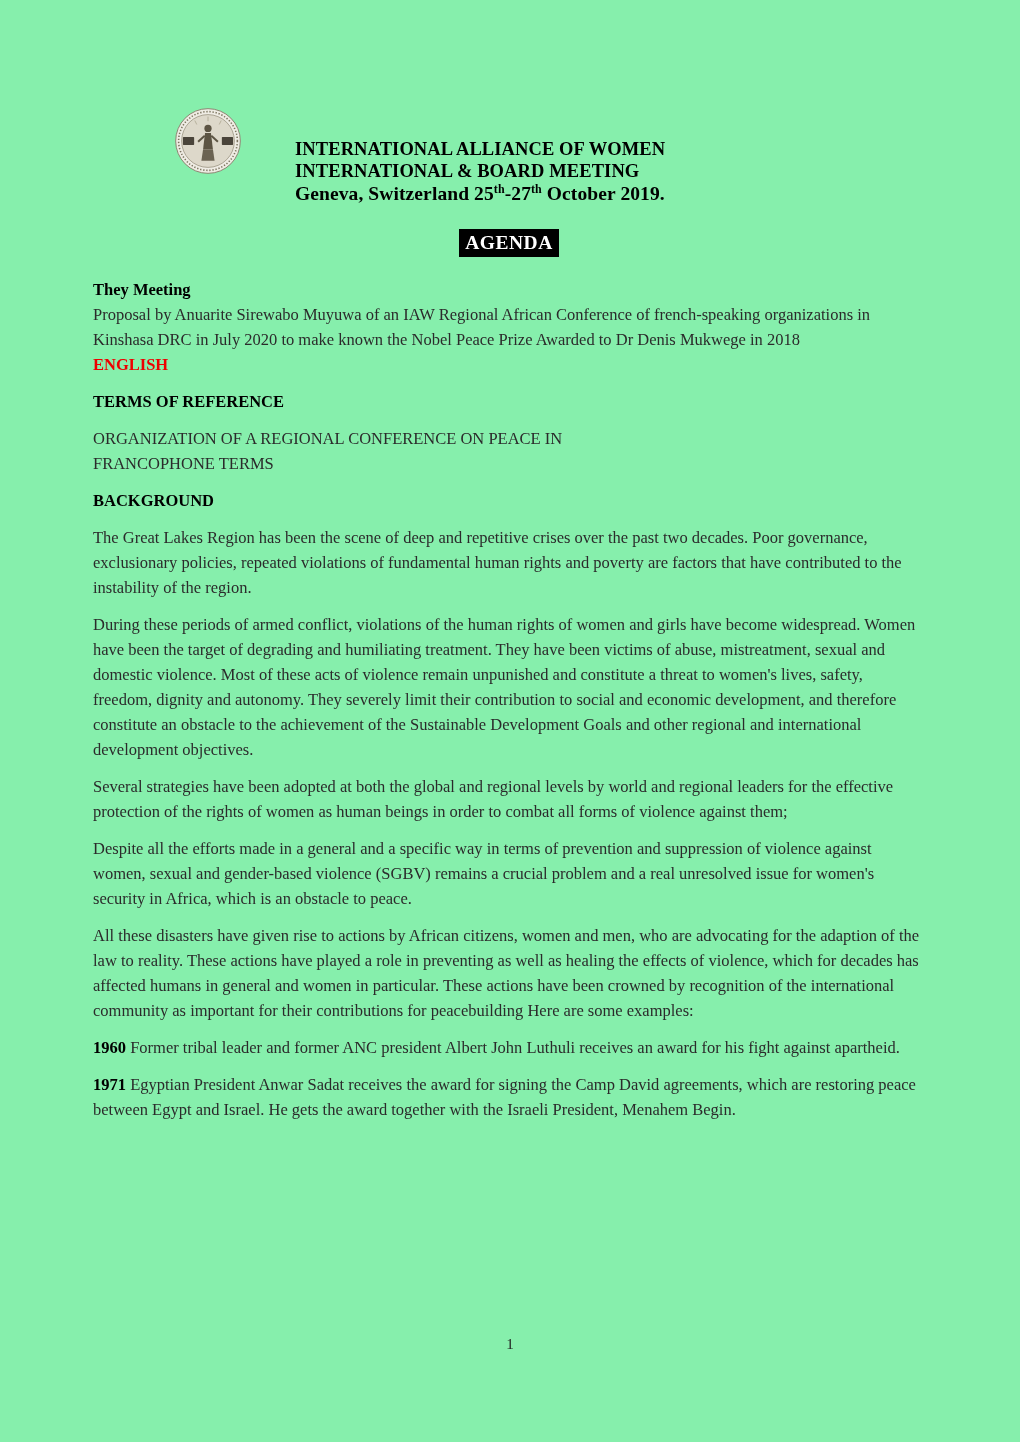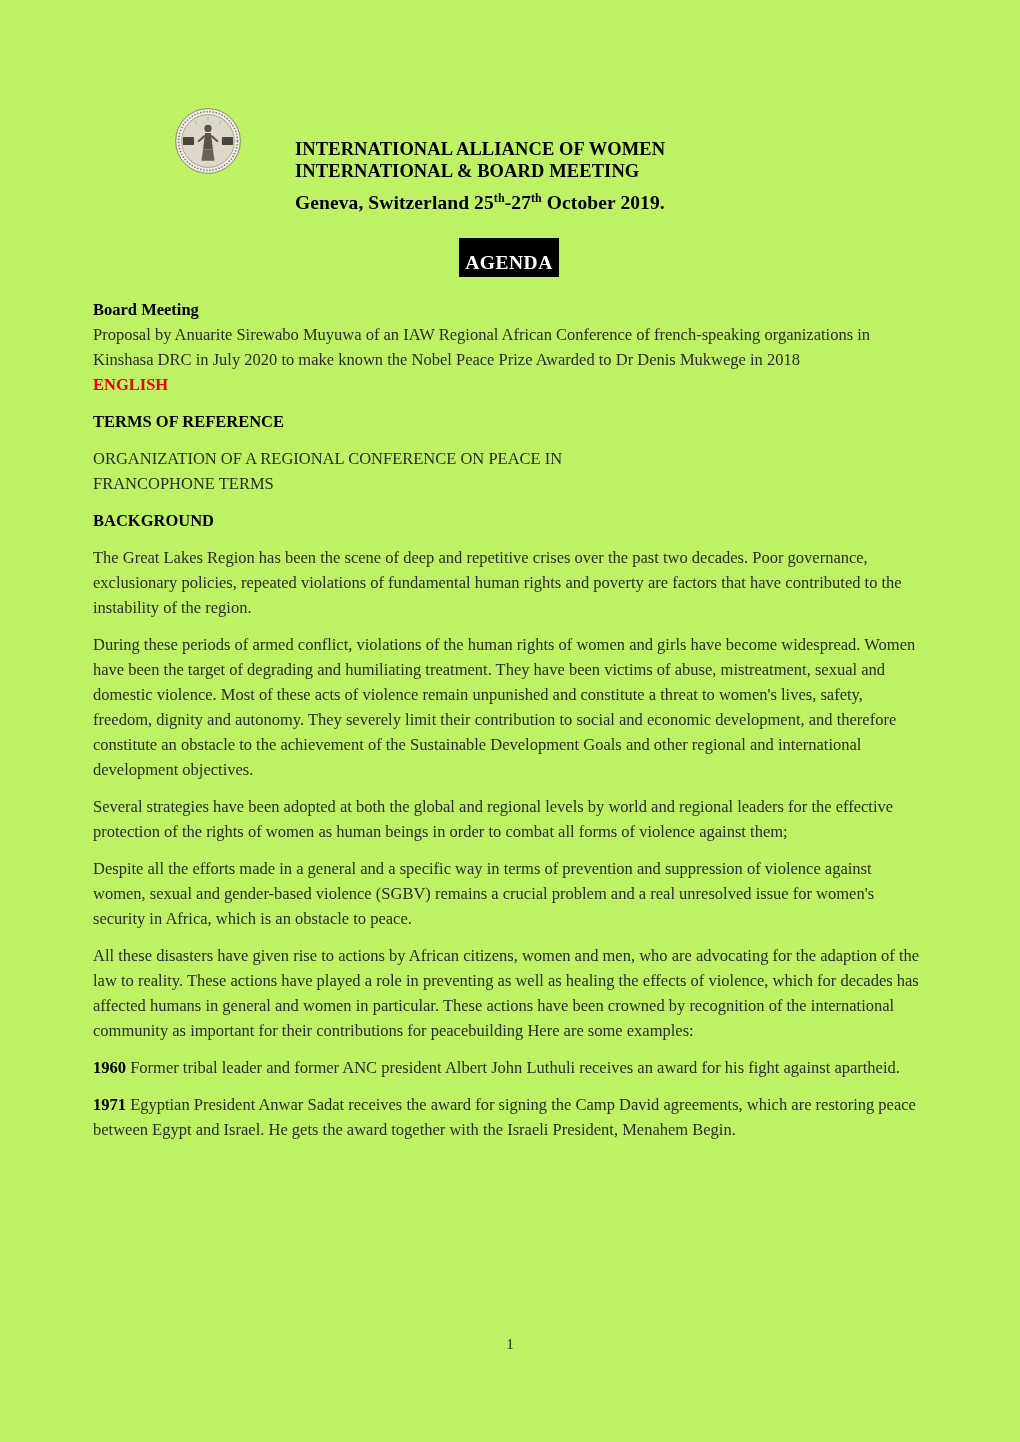--- a/index.html
+++ b/index.html
@@ -3,45 +3,45 @@
 <meta charset="utf-8">
 <title>IAW Agenda Document</title>
 <style>
   * { box-sizing: border-box; }
   html, body { margin: 0; padding: 0; background: #e9e9e9; }
   .page {
     position: relative;
     width: 1020px;
     height: 1442px;
     margin: 0 auto;
-    background: #bef264;
+    background: #86efac;
     overflow: hidden;
     font-family: "Liberation Serif", "DejaVu Serif", serif;
     color: var(--body-text, #2b2b2b);
   }
   .content { padding: 108px 95px 0 93px; }
 
   
   .header { display: flex; align-items: flex-start; }
   .logo { width: 66px; height: 66px; margin-left: 82px; flex: 0 0 auto; }
   .header-lines { margin: 30px 0 0 54px; font-weight: bold; color: #000; }
   .hline { font-size: 18.5px; line-height: 22px; letter-spacing: 0.1px; }
-  .date-line { font-size: 19.5px; margin-top: 10px; }
+  .date-line { font-size: 19.5px; margin-top: 1px; }
   sup.ord { font-size: 12px; vertical-align: super; line-height: 0; }
 
   
   .agenda-row { text-align: center; margin-top: 24px; }
   .agenda-badge {
     display: inline-block;
     background: var(--highlight-bg, #000);
     color: var(--highlight-text, #fff);
     font-weight: bold;
     font-size: 19.5px;
     line-height: 23px;
-    padding: 13px 6px 3px 6px;
+    padding: 2px 6px 3px 6px;
     letter-spacing: 0.5px;
   }
 
   
   .bodytext { margin-top: 20px; font-size: 16.5px; line-height: 25px; }
   .bodytext p { margin: 0 0 12px 0; }
   .bodytext p.tight { margin: 0; }
   .bold { font-weight: bold; color: #000; }
   .red { color: var(--accent-red, #f00); font-weight: bold; }
   .example b { color: #000; }
@@ -87,21 +87,21 @@
         <div class="hline date-line"><span>Geneva, Switzerland 25</span><sup class="ord">th</sup><span>-27</span><sup class="ord">th</sup><span> October 2019.</span></div>
       </div>
     </div>
 
     <div class="agenda-row">
       <span class="agenda-badge">AGENDA</span>
     </div>
 
     <div class="bodytext">
 
-      <p class="bold tight">Board Meeting</p>
+      <p class="bold tight">They Meeting</p>
       <p class="tight">Proposal by Anuarite Sirewabo Muyuwa of an IAW Regional African Conference of french-speaking organizations in Kinshasa DRC in July 2020 to make known the Nobel Peace Prize Awarded to Dr Denis Mukwege in 2018</p>
       <p class="red">ENGLISH</p>
 
       <p class="bold">TERMS OF REFERENCE</p>
 
       <p class="bold heading-2line">
         </p>
         <div>ORGANIZATION OF A REGIONAL CONFERENCE ON PEACE IN</div>
         <div>FRANCOPHONE TERMS</div>
       <p></p>

